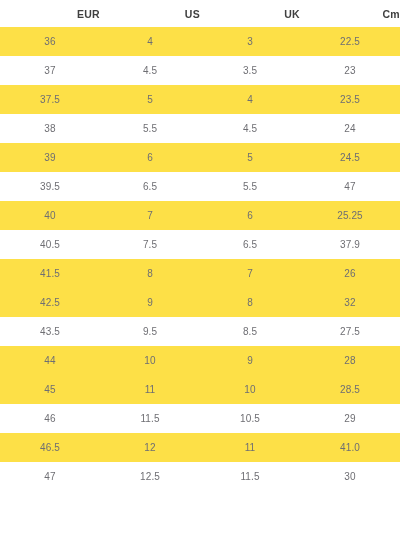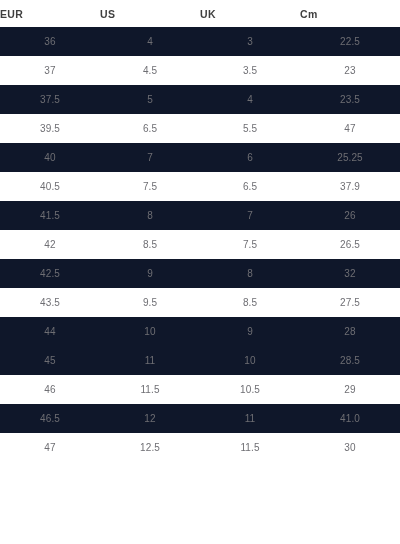--- a/index.html
+++ b/index.html
@@ -29,41 +29,41 @@
     border-spacing: 0;
   }
   table.size-table col.c-eur { width: 25%; }
   table.size-table col.c-us  { width: 25%; }
   table.size-table col.c-uk  { width: 25%; }
   table.size-table col.c-cm  { width: 25%; }
 
   thead th {
     height: 27px;
     padding: 0;
-    text-align: left;
+    text-align: right;
     vertical-align: middle;
     font-size: 10.5px;
     font-weight: bold;
     color: #3f3f3f;
     letter-spacing: 0.3px;
     background: #ffffff;
   }
   tbody td {
     height: 29px;
     padding: 0;
     text-align: center;
     vertical-align: middle;
     font-size: 10px;
     font-weight: normal;
     color: #6e6e73;
     letter-spacing: 0.1px;
     background: #ffffff;
   }
   tbody tr.striped td {
-    background: #0f172a;
+    background: #fde047;
   }
 </style>
 </head>
 <body>
 
 <div class="size-table-wrap">
   <table class="size-table">
     <colgroup>
       <col class="c-eur">
       <col class="c-us">
@@ -91,20 +91,32 @@
           <td>3.5</td>
           <td>23</td>
         </tr>
         <tr class="striped">
           <td>37.5</td>
           <td>5</td>
           <td>4</td>
           <td>23.5</td>
         </tr>
         <tr>
+          <td>38</td>
+          <td>5.5</td>
+          <td>4.5</td>
+          <td>24</td>
+        </tr>
+        <tr class="striped">
+          <td>39</td>
+          <td>6</td>
+          <td>5</td>
+          <td>24.5</td>
+        </tr>
+        <tr>
           <td>39.5</td>
           <td>6.5</td>
           <td>5.5</td>
           <td>47</td>
         </tr>
         <tr class="striped">
           <td>40</td>
           <td>7</td>
           <td>6</td>
           <td>25.25</td>
@@ -113,26 +125,20 @@
           <td>40.5</td>
           <td>7.5</td>
           <td>6.5</td>
           <td>37.9</td>
         </tr>
         <tr class="striped">
           <td>41.5</td>
           <td>8</td>
           <td>7</td>
           <td>26</td>
-        </tr>
-        <tr>
-          <td>42</td>
-          <td>8.5</td>
-          <td>7.5</td>
-          <td>26.5</td>
         </tr>
         <tr class="striped">
           <td>42.5</td>
           <td>9</td>
           <td>8</td>
           <td>32</td>
         </tr>
         <tr>
           <td>43.5</td>
           <td>9.5</td>

